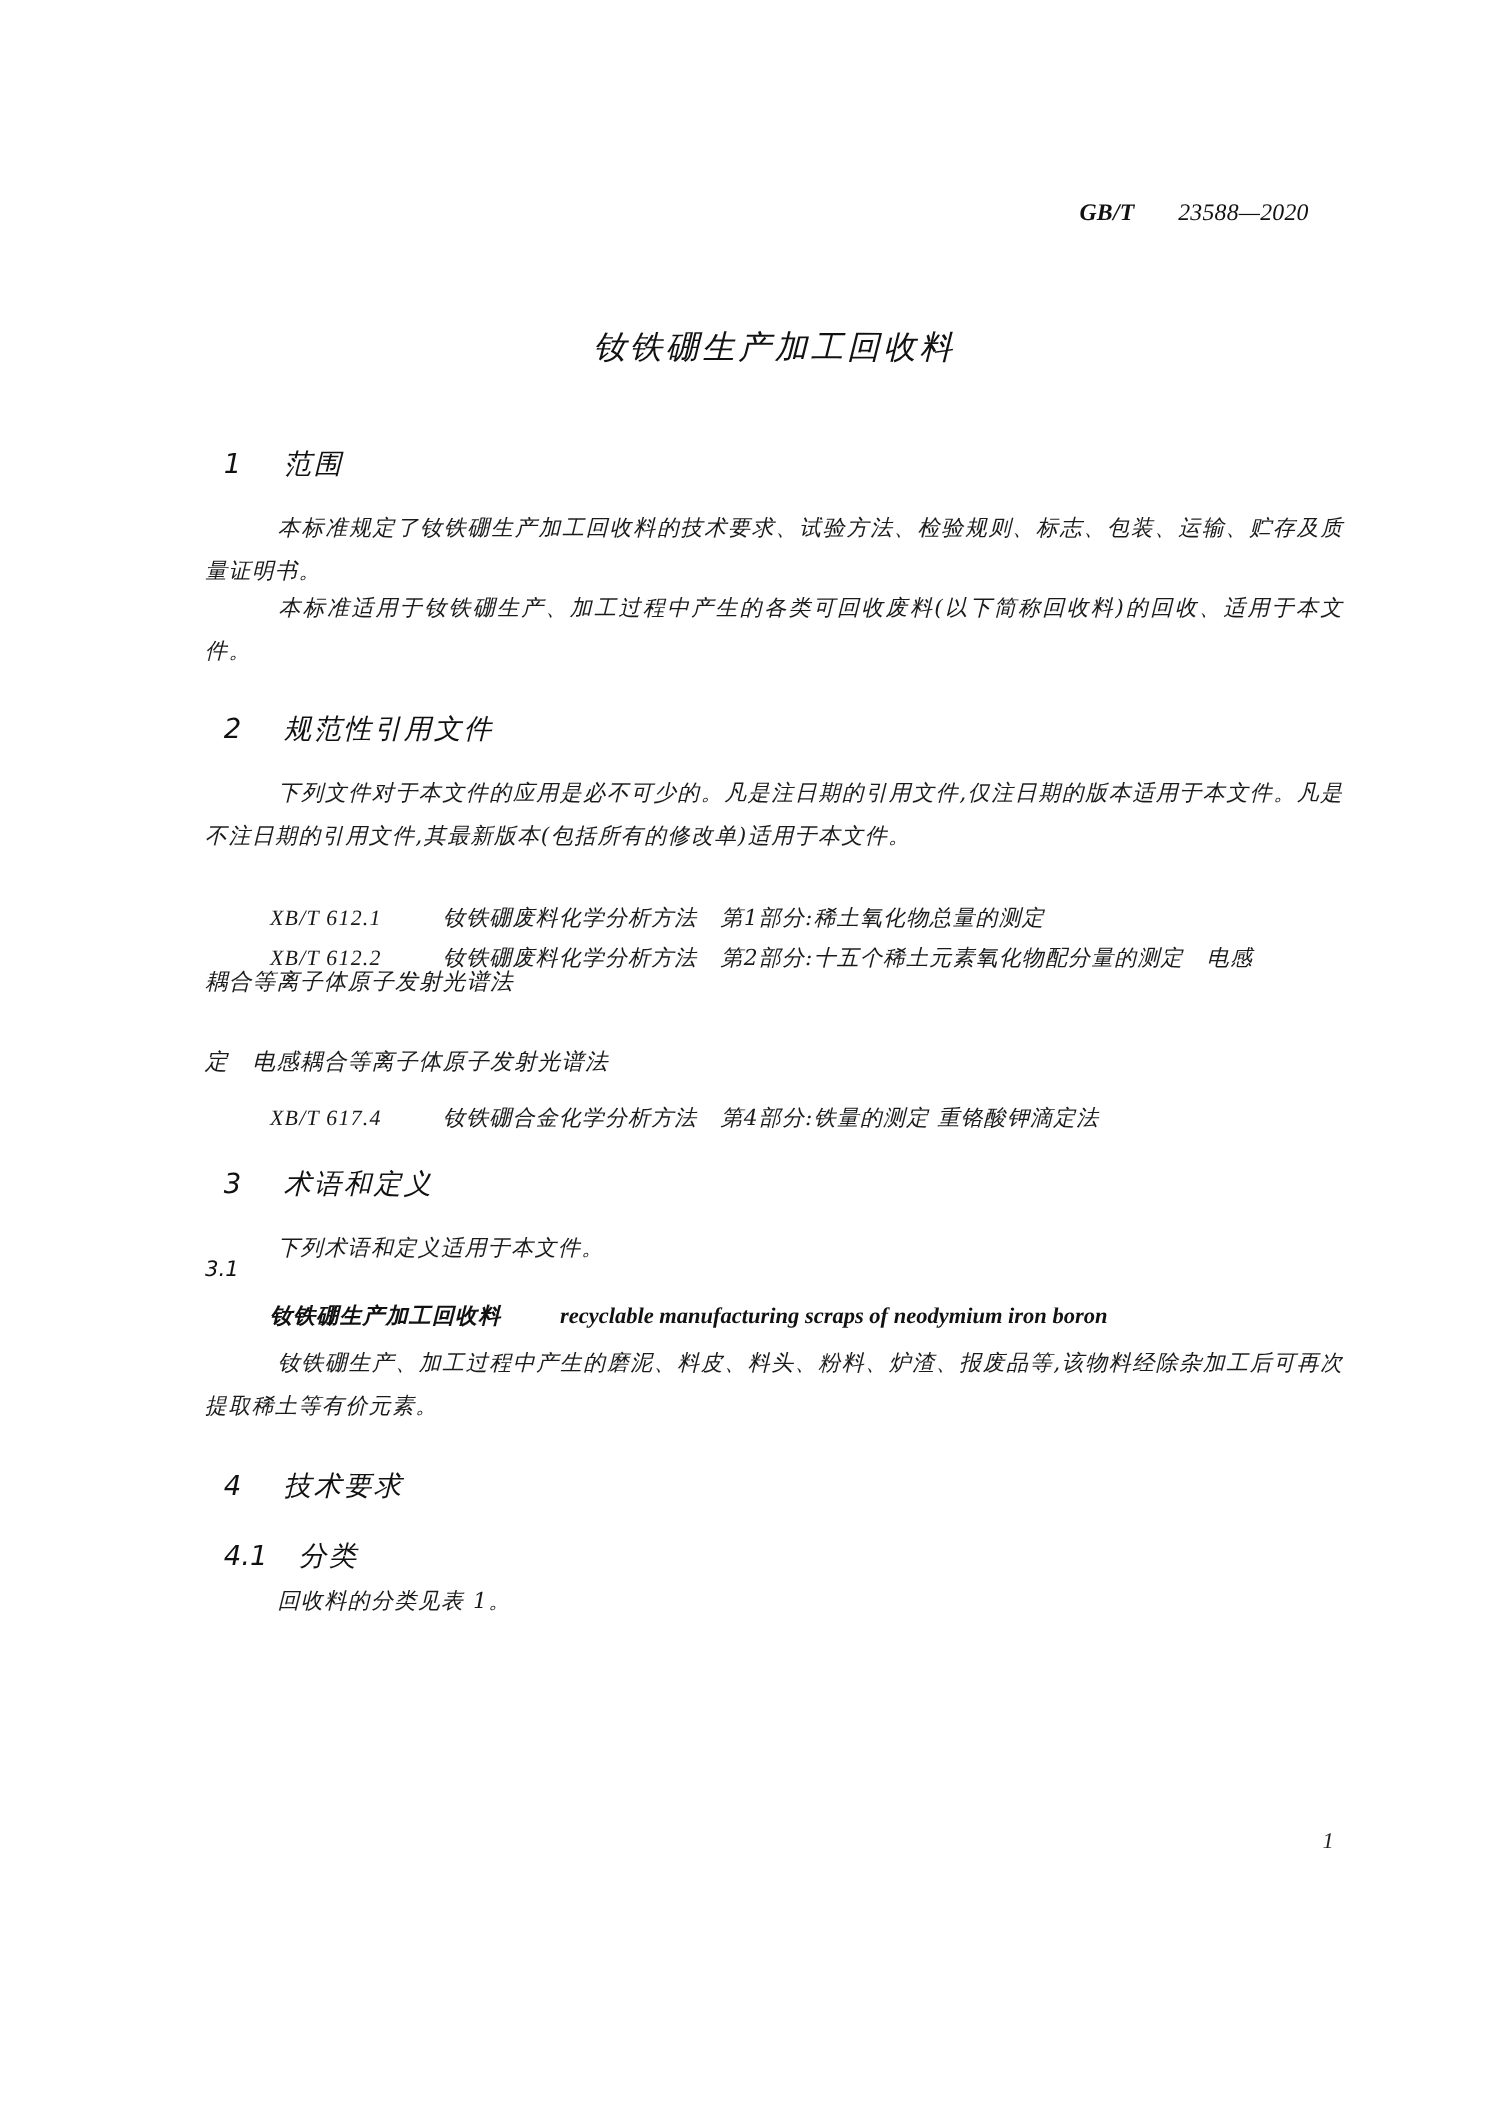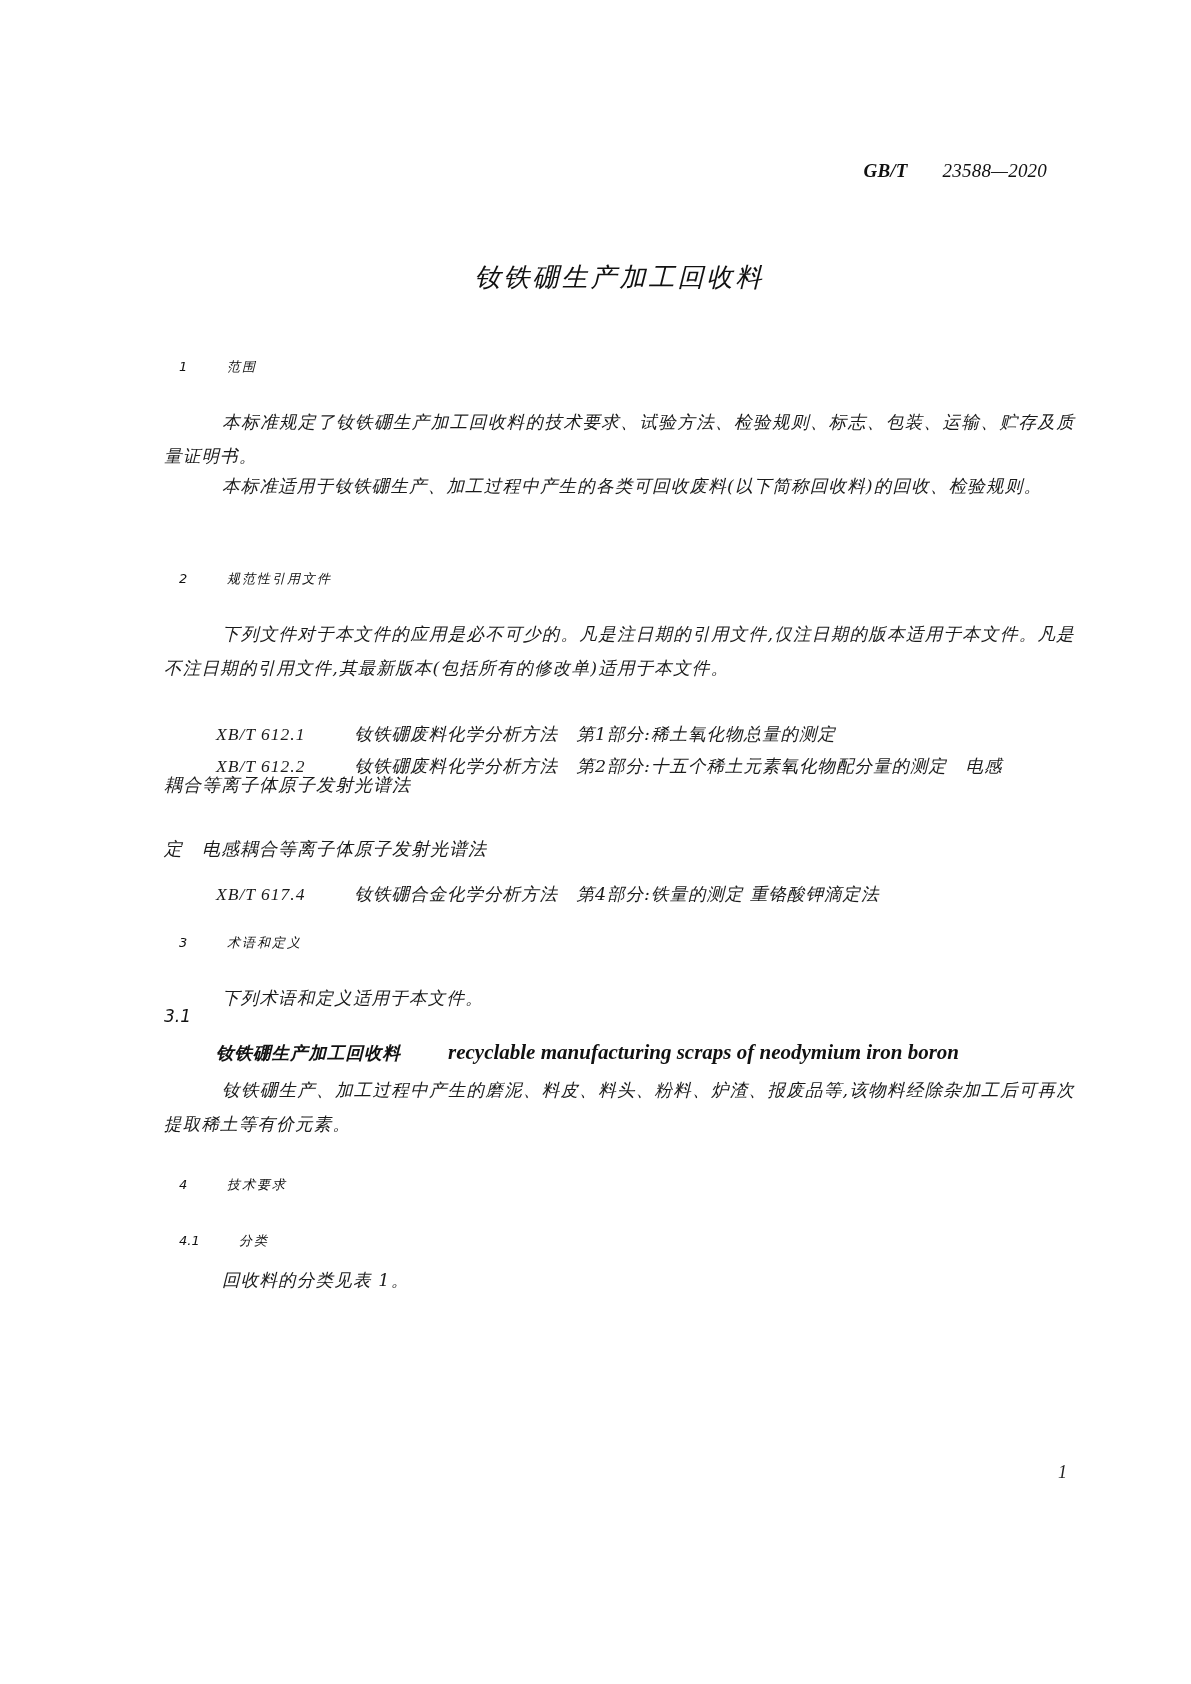--- a/index.html
+++ b/index.html
@@ -16,21 +16,21 @@
       font-family: "Liberation Serif", serif; font-size: 19px; color: #111;
       letter-spacing: 0.2px;
     }
     .std-code .prefix { font-weight: bold; }
     .doc-title {
       position: absolute; top: 224px; left: 0; width: 1191px; text-align: center;
       font-family: "DejaVu Sans", sans-serif; font-size: 26px; letter-spacing: 3px; color: #111;
     }
     .heading {
       position: absolute; left: 128px;
-      font-family: "DejaVu Sans", sans-serif; font-size: 13px; color: #111;
+      font-family: "DejaVu Sans", sans-serif; font-size: 22px; color: #111;
       letter-spacing: 2px;
     }
     .heading .num { display: inline-block; width: 42px; letter-spacing: 0; }
     .heading.sub .num { width: 54px; }
     .para {
       position: absolute; left: 128px; width: 935px;
       font-family: "DejaVu Serif", serif; font-size: 17.5px; line-height: 34px;
       color: #1a1a1a; text-align: justify; letter-spacing: 1.2px;
     }
     .para .indent { display: inline-block; width: 37px; }
@@ -47,21 +47,21 @@
     }
     .term-num {
       position: absolute; left: 128px; top: 983px;
       font-family: "DejaVu Sans", sans-serif; font-size: 17px; color: #111;
     }
     .term-line {
       position: absolute; left: 165px; top: 1018px; white-space: nowrap;
       font-size: 17.5px; color: #111;
     }
     .term-line .zh { font-family: "DejaVu Sans", sans-serif; font-weight: bold; letter-spacing: 1px; margin-right: 20px; }
-    .term-line .en { font-family: "Liberation Serif", serif; font-weight: bold; font-size: 21px; }
+    .term-line .en { font-family: "Liberation Serif", serif; font-weight: bold; font-size: 18px; }
     .page-num {
       position: absolute; left: 1022px; top: 1540px;
       font-family: "Liberation Serif", serif; font-size: 18px; color: #222;
     }
   </style>
 </head>
 <body>
 
 <div class="page">
 
@@ -72,21 +72,21 @@
 
   <div class="doc-title">钕铁硼生产加工回收料</div>
 
   <div class="heading" style="top:308px;">
     <span class="num">1</span><span>范围</span>
   </div>
   <div class="para" style="top:362px;">
     <span class="indent"></span><span>本标准规定了钕铁硼生产加工回收料的技术要求、试验方法、检验规则、标志、包装、运输、贮存及质量证明书。</span>
   </div>
   <div class="para" style="top:426px;">
-    <span class="indent"></span><span>本标准适用于钕铁硼生产、加工过程中产生的各类可回收废料(以下简称回收料)的回收、检验规则。</span>
+    <span class="indent"></span><span>本标准适用于钕铁硼生产、加工过程中产生的各类可回收废料(以下简称回收料)的回收、适用于本文件。</span>
   </div>
 
   <div class="heading" style="top:520px;">
     <span class="num">2</span><span>规范性引用文件</span>
   </div>
   <div class="para" style="top:574px;">
     <span class="indent"></span><span>下列文件对于本文件的应用是必不可少的。凡是注日期的引用文件,仅注日期的版本适用于本文件。凡是不注日期的引用文件,其最新版本(包括所有的修改单)适用于本文件。</span>
   </div>
 
   <div class="ref-line" style="top:673px;">

